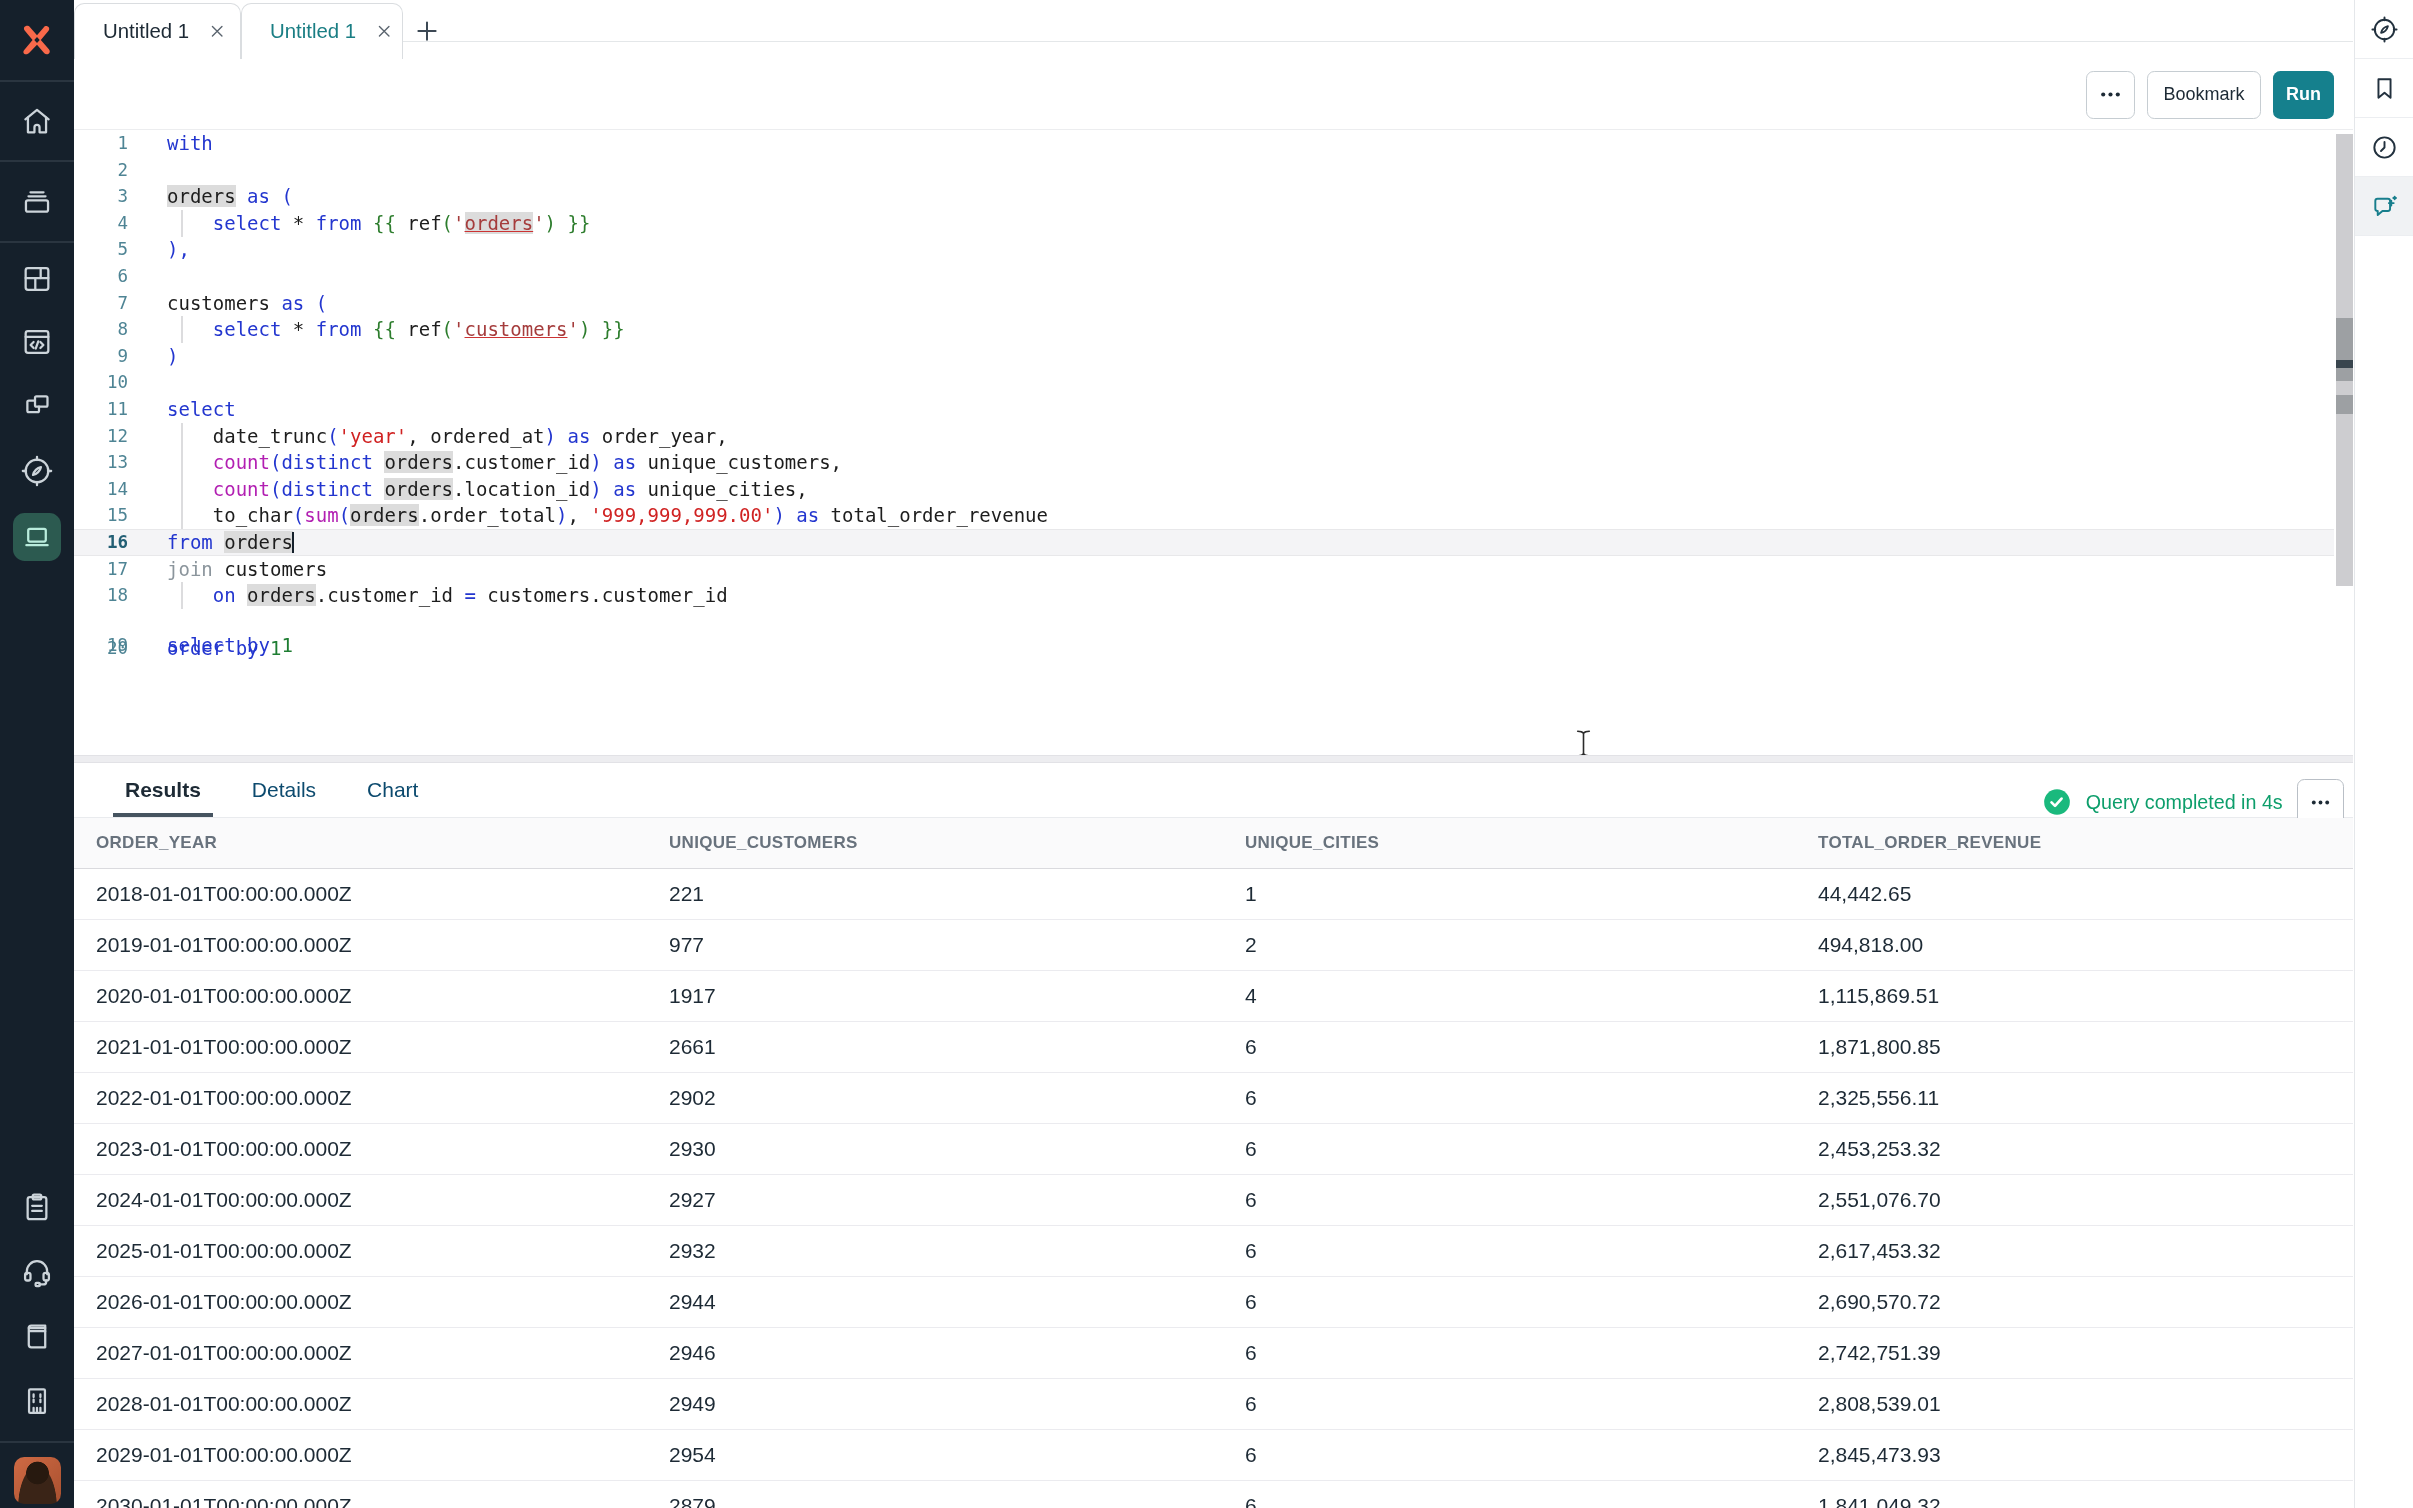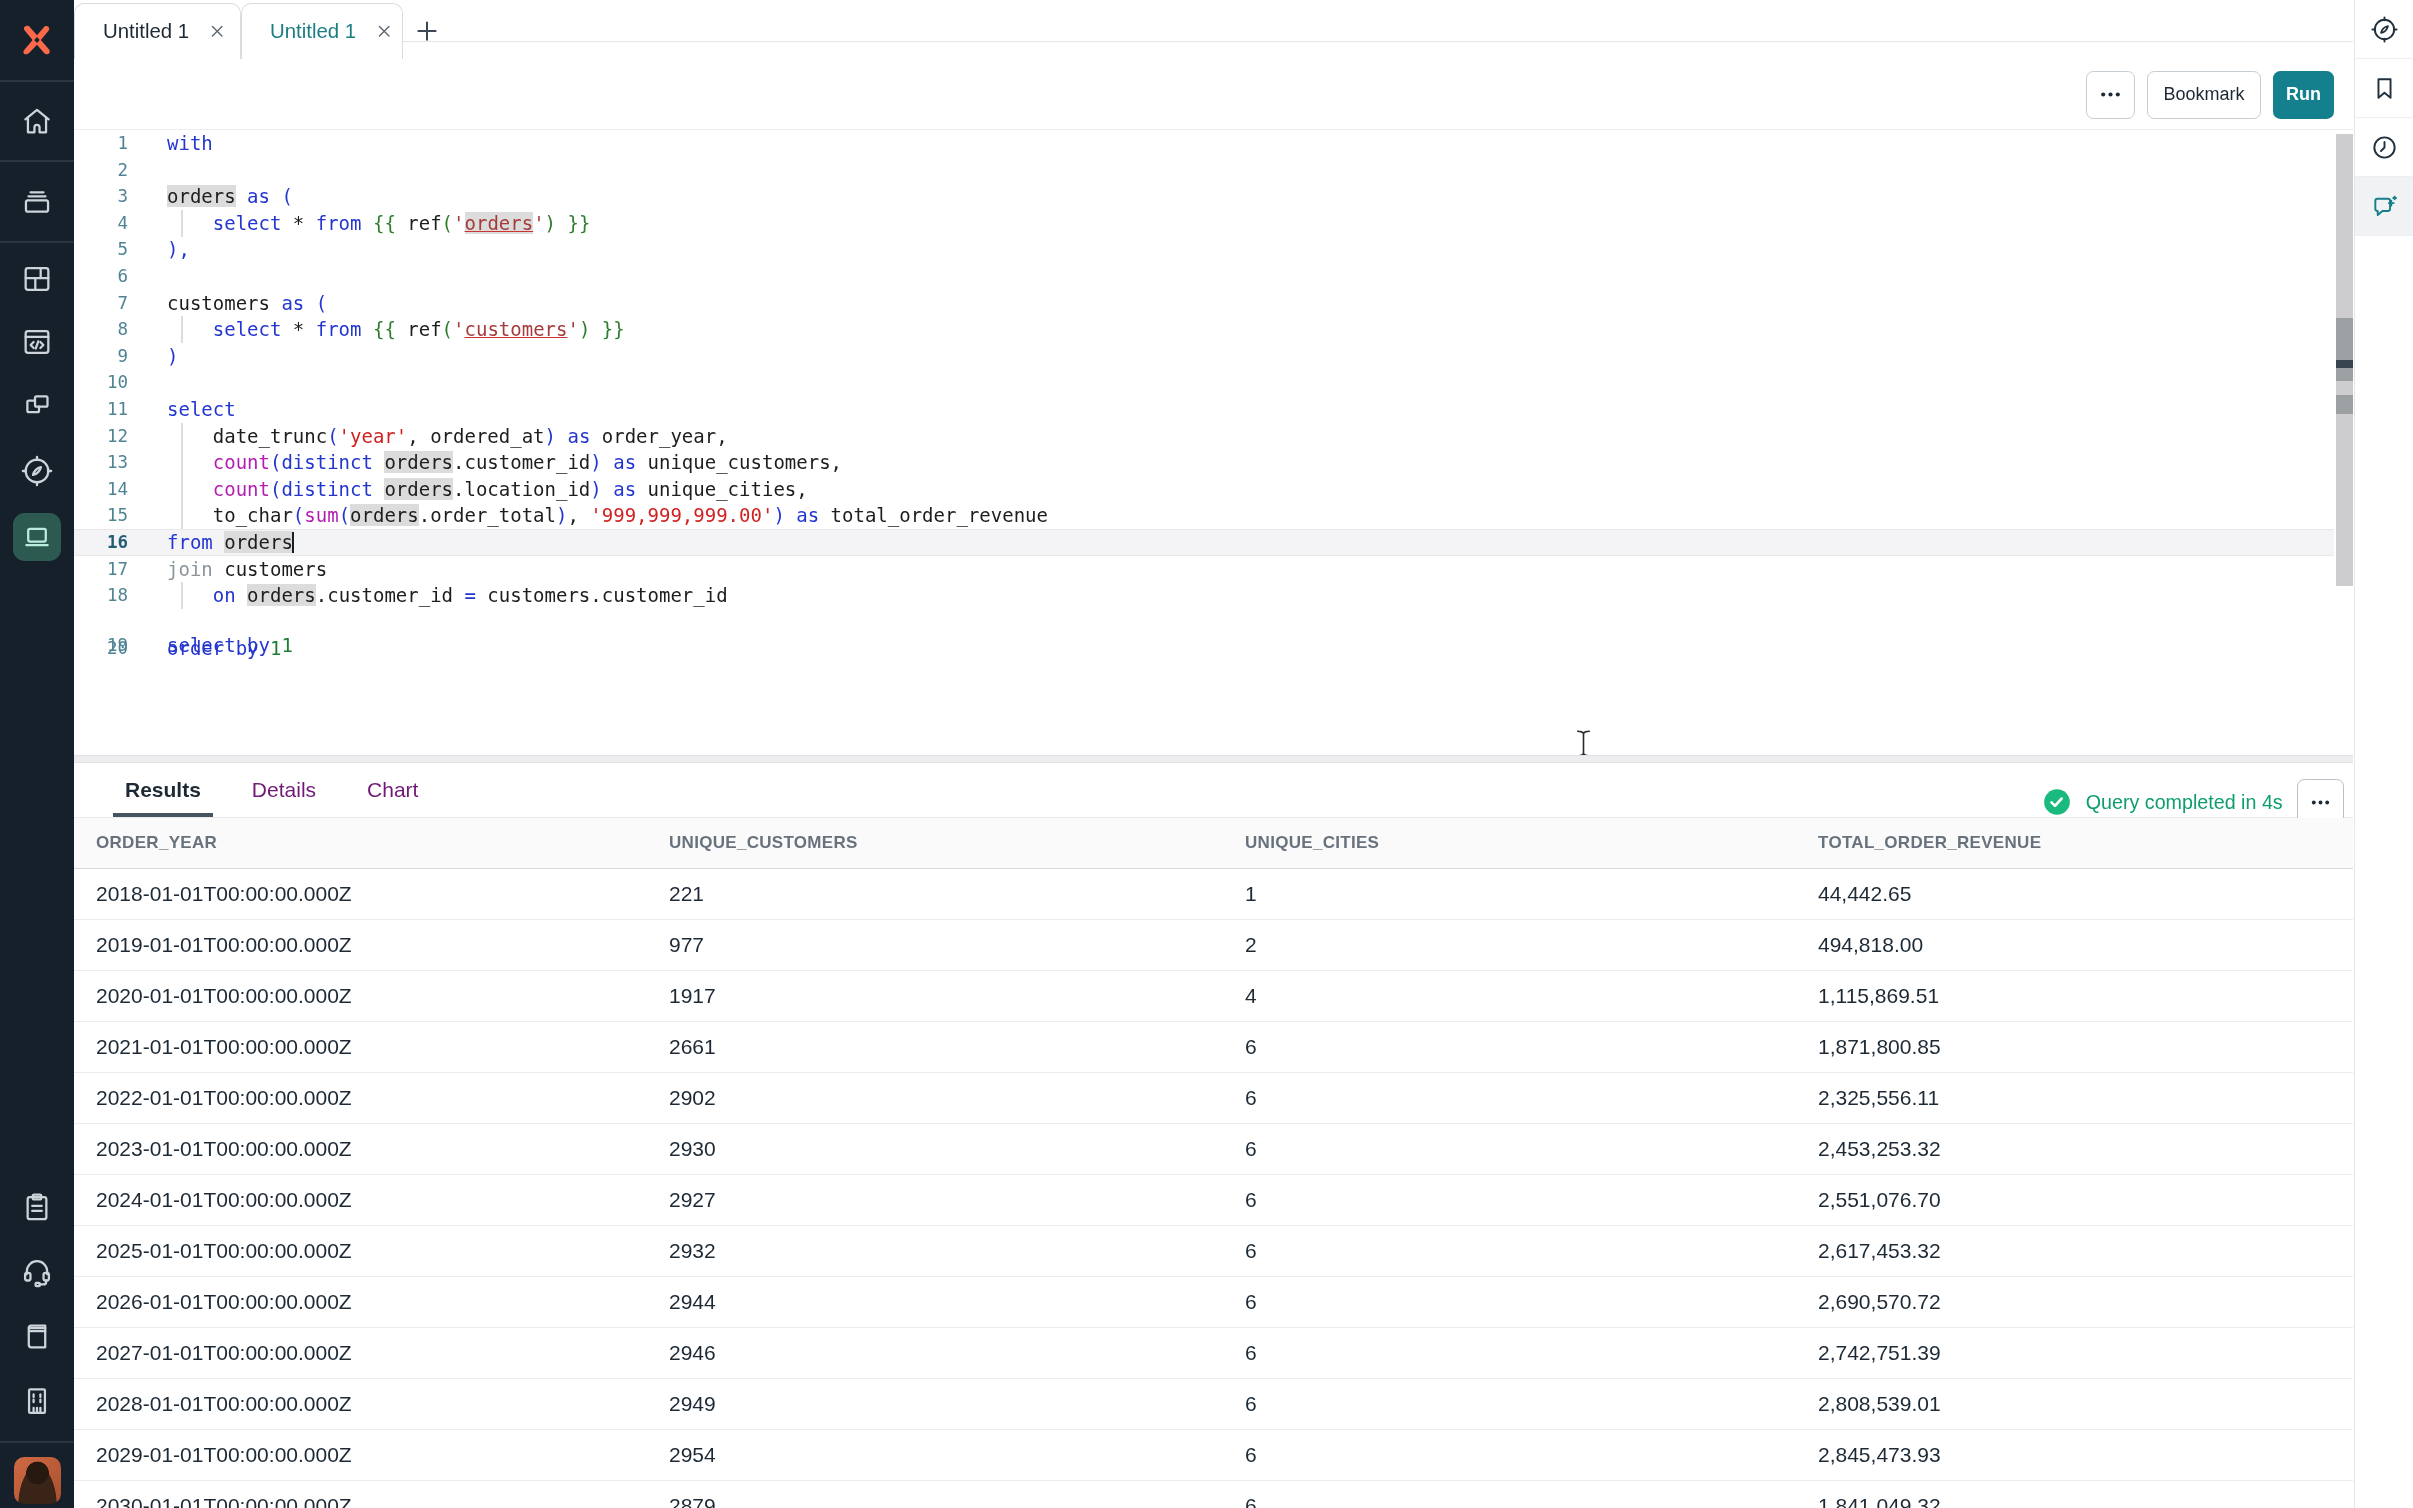--- a/index.html
+++ b/index.html
@@ -58,21 +58,21 @@
   .tk-caret{display:inline-block;width:2.2px;height:21px;background:#15202b;vertical-align:-3.6px;margin-left:-0.7px}
   .ruler{position:absolute;left:2262px;top:4.4px;width:17.5px;height:452px;background:#cdcdd0}
   .ruler .thumb{position:absolute;left:0;width:17.5px;background:#9da0a3}
   .ruler .mark{position:absolute;left:0;width:17.5px;background:#39454e}
   .mousecursor{position:absolute;left:1500px;top:599px;pointer-events:none}
 
   
   .split{position:absolute;left:74px;top:755px;width:2279px;height:8px;background:#ededf0;border-top:0.7px solid #e2e2e6;border-bottom:0.7px solid #e2e2e6;box-sizing:border-box;cursor:row-resize}
   .rtabs{position:absolute;left:74px;top:763px;width:2279px;height:55px;background:#fff;border-bottom:1.5px solid #e9ebee;
          display:flex;align-items:center;gap:51px;padding-left:51px;box-sizing:border-box}
-  .rtab{position:relative;height:100%;display:flex;align-items:center;font-size:21px;color:#701a75;cursor:pointer;white-space:nowrap}
+  .rtab{position:relative;height:100%;display:flex;align-items:center;font-size:21px;color:#0c4a6e;cursor:pointer;white-space:nowrap}
   .rtab.active{font-weight:bold;color:#1d2a35}
   .rtab.active::after{content:"";position:absolute;left:-11.7px;right:-11.7px;bottom:0;height:4.4px;background:#465460}
   .qwrap{position:absolute;right:8.7px;top:12px;height:100%;display:flex;align-items:center;gap:14.6px}
   .qtext{font-size:19.7px;color:#0d9e6b;white-space:nowrap}
   .qbtn{width:47px;height:47px;border:1.5px solid #b9bfc6;border-radius:7.3px;background:#fff;display:flex;align-items:center;justify-content:center;color:#1d2a35;box-sizing:border-box;cursor:pointer}
 
   
   .thead{position:absolute;left:74px;top:818px;width:2279px;height:51px;background:#fafafb;border-bottom:1.5px solid #dadade;display:flex;box-sizing:border-box}
   .th{box-sizing:border-box;padding-left:22px;display:flex;align-items:center;font-size:17px;font-weight:bold;color:#68727d;letter-spacing:0.3px;white-space:nowrap}
   .tbody{position:absolute;left:74px;top:869px;width:2279px;height:640px;overflow:hidden;background:#fff}

